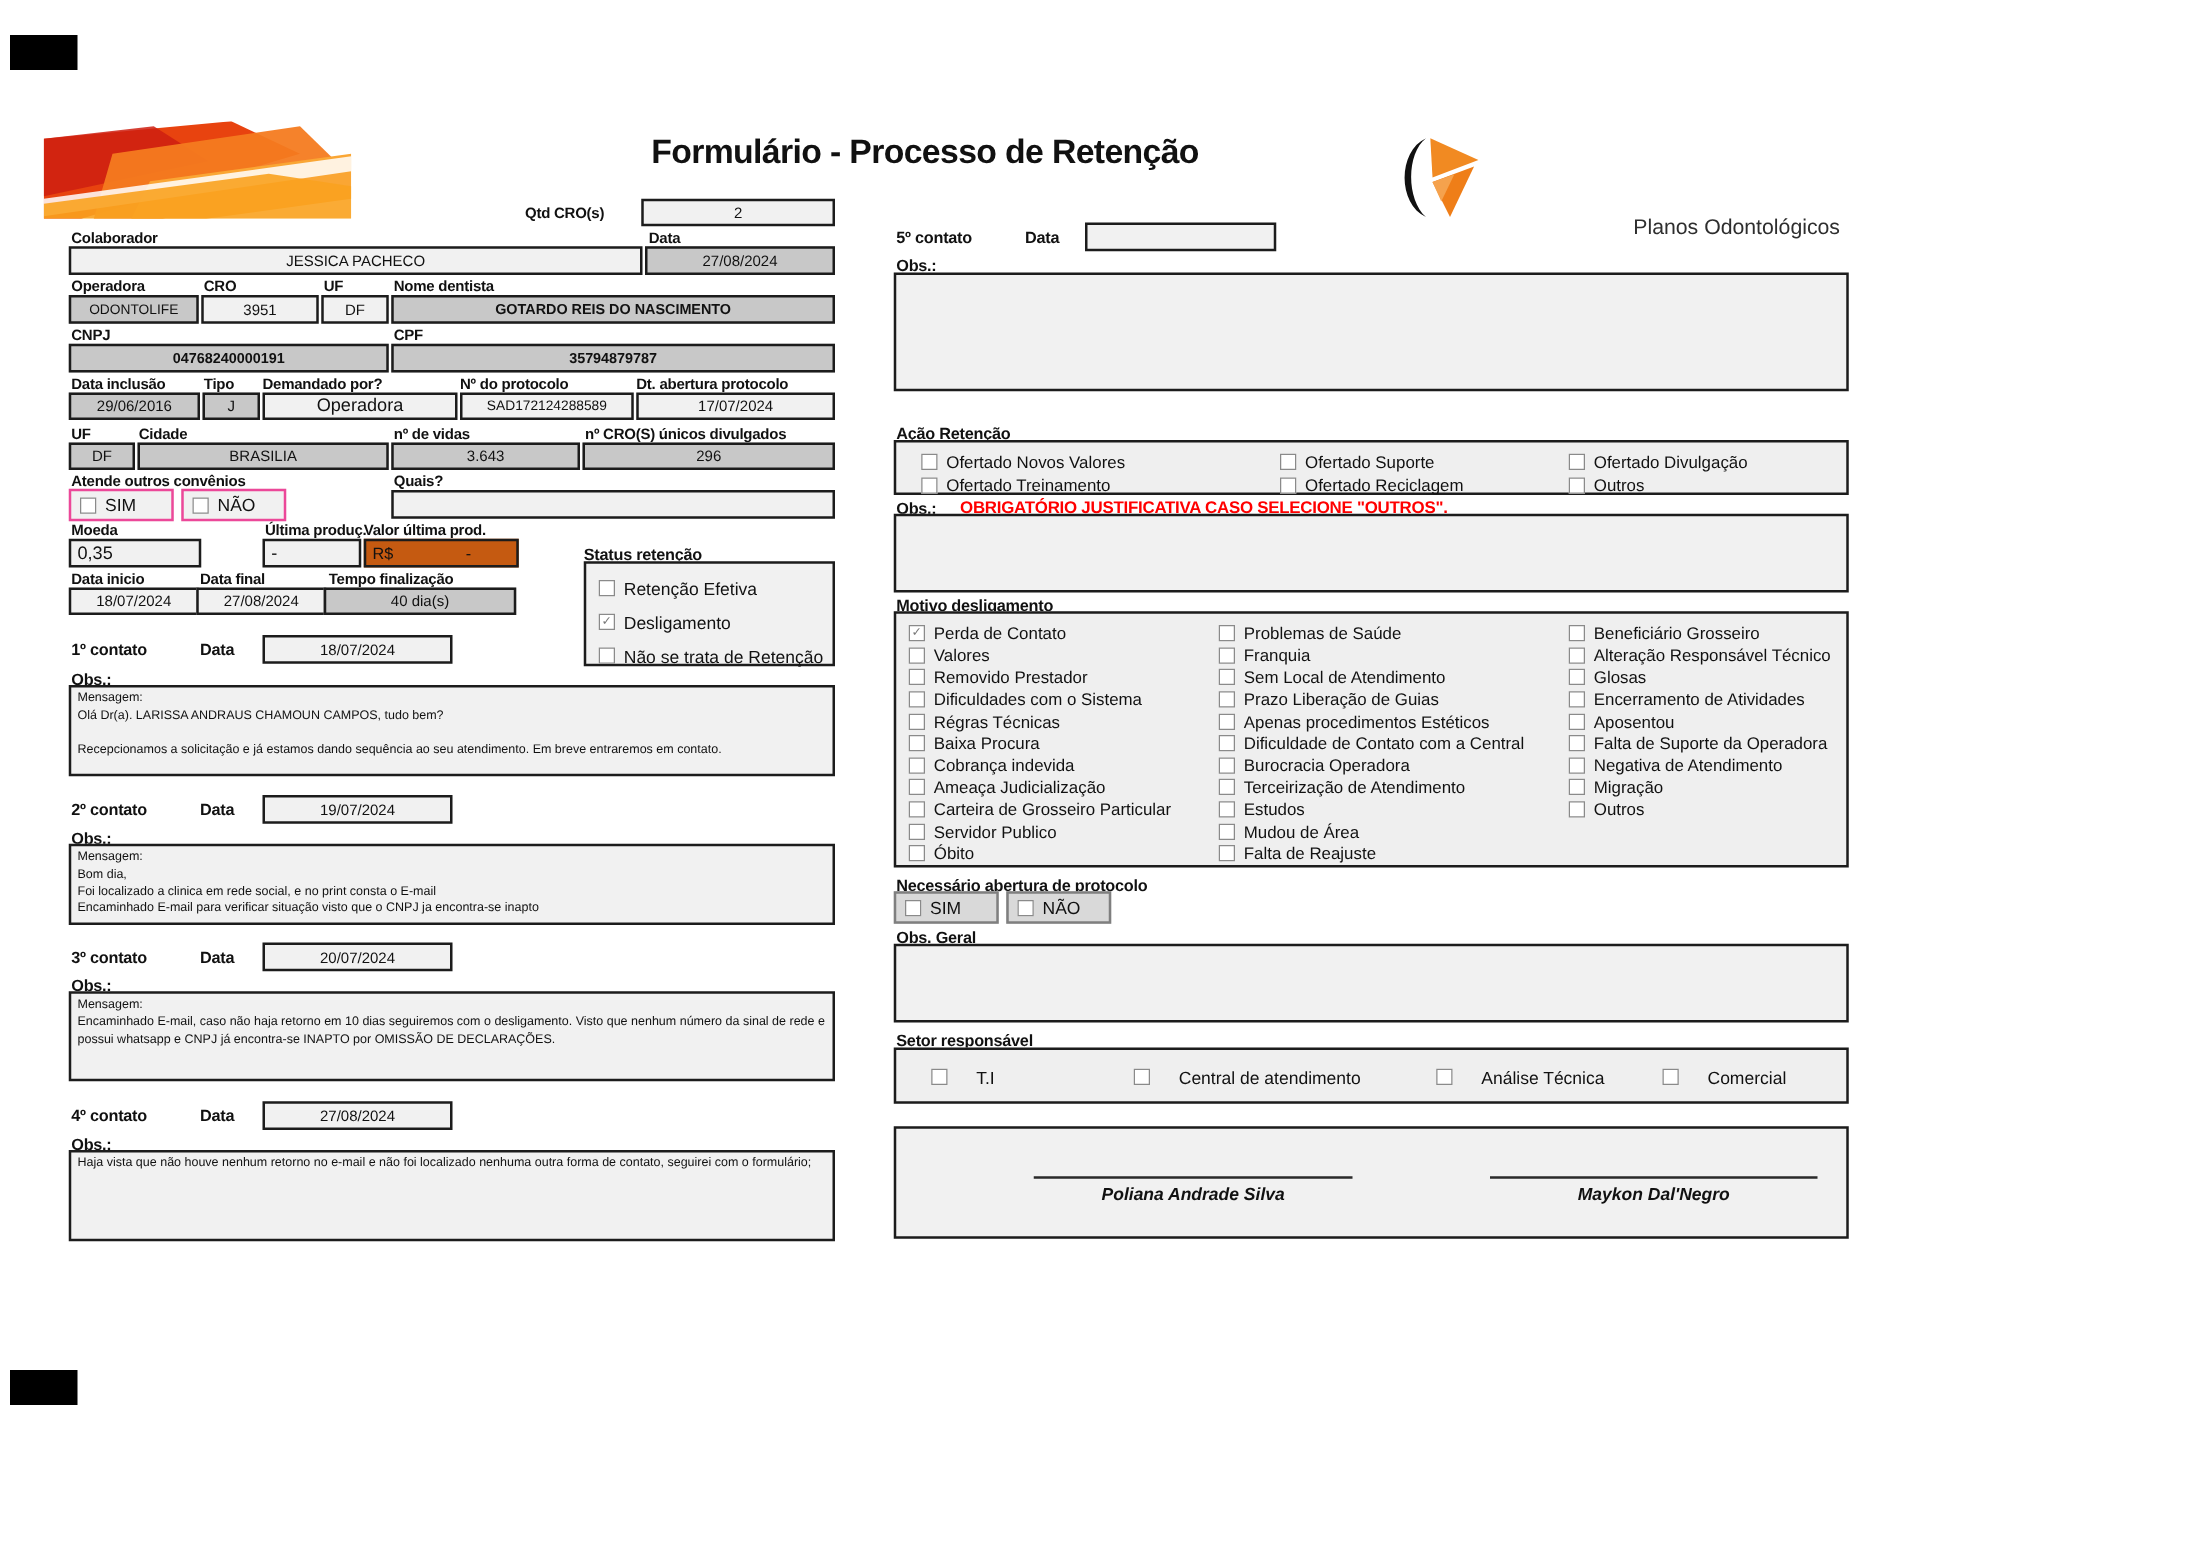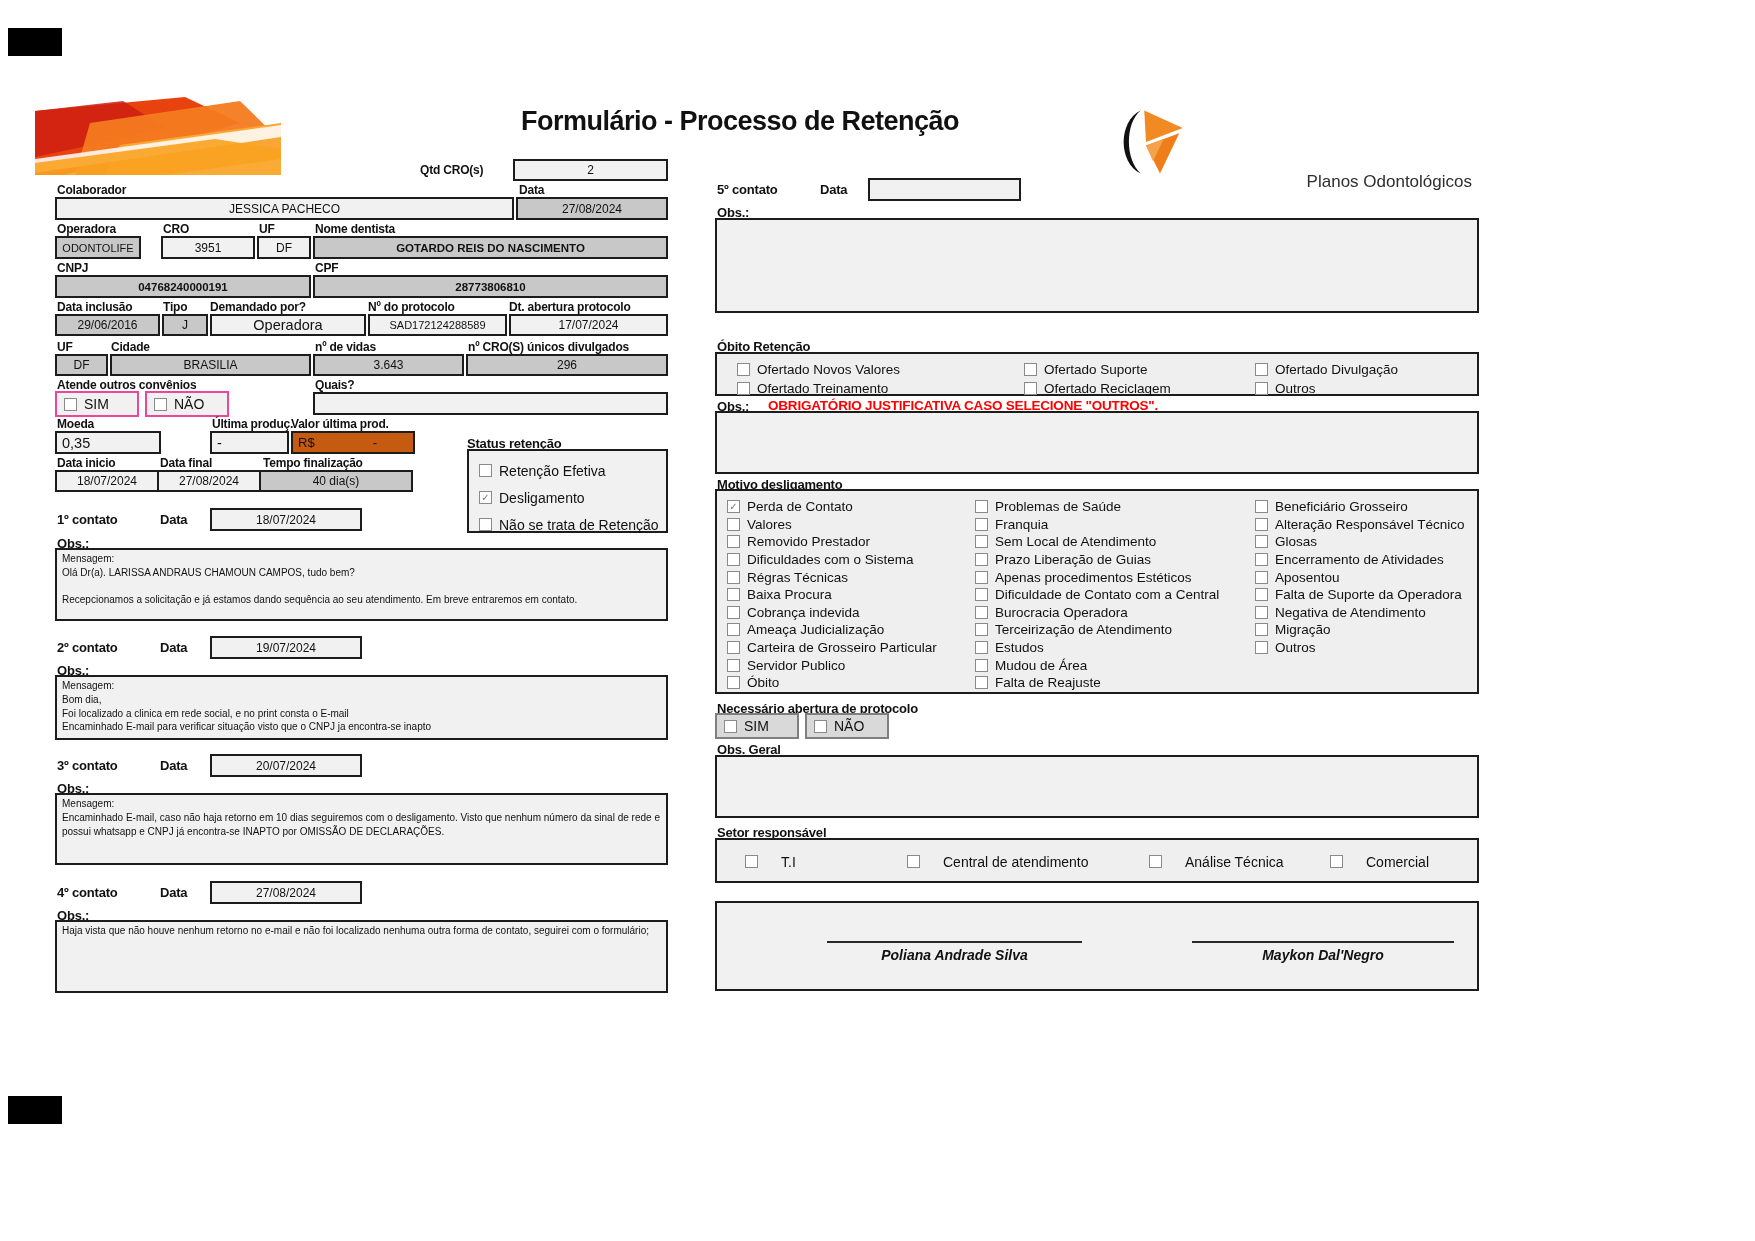--- a/index.html
+++ b/index.html
@@ -68,29 +68,29 @@
 
 <div class="lbl" style="left:57px;top:183px;">Colaborador</div>
 <div class="lbl" style="left:519px;top:183px;">Data</div>
 <div class="field" style="left:55px;top:197px;width:459px;height:23px;">JESSICA PACHECO</div>
 <div class="field gray" style="left:516px;top:197px;width:152px;height:23px;">27/08/2024</div>
 
 <div class="lbl" style="left:57px;top:222px;">Operadora</div>
 <div class="lbl" style="left:163px;top:222px;">CRO</div>
 <div class="lbl" style="left:259px;top:222px;">UF</div>
 <div class="lbl" style="left:315px;top:222px;">Nome dentista</div>
-<div class="field gray" style="left:55px;top:236px;width:86px;height:23px;font-size:11px;">ODONTOLIFE</div>
+<div class="field gray" style="left:55px;top:236px;width:104px;height:23px;font-size:11px;">ODONTOLIFE</div>
 <div class="field" style="left:161px;top:236px;width:94px;height:23px;">3951</div>
 <div class="field" style="left:257px;top:236px;width:54px;height:23px;">DF</div>
 <div class="field gray bold" style="left:313px;top:236px;width:355px;height:23px;">GOTARDO REIS DO NASCIMENTO</div>
 
 <div class="lbl" style="left:57px;top:261px;">CNPJ</div>
 <div class="lbl" style="left:315px;top:261px;">CPF</div>
 <div class="field gray bold" style="left:55px;top:275px;width:256px;height:23px;">04768240000191</div>
-<div class="field gray bold" style="left:313px;top:275px;width:355px;height:23px;">28773806810</div>
+<div class="field gray bold" style="left:313px;top:275px;width:355px;height:23px;">35794879787</div>
 
 <div class="lbl" style="left:57px;top:300px;">Data inclusão</div>
 <div class="lbl" style="left:163px;top:300px;">Tipo</div>
 <div class="lbl" style="left:210px;top:300px;">Demandado por?</div>
 <div class="lbl" style="left:368px;top:300px;">Nº do protocolo</div>
 <div class="lbl" style="left:509px;top:300px;">Dt. abertura protocolo</div>
 <div class="field gray" style="left:55px;top:314px;width:105px;height:22px;">29/06/2016</div>
 <div class="field gray" style="left:162px;top:314px;width:46px;height:22px;">J</div>
 <div class="field big" style="left:210px;top:314px;width:156px;height:22px;">Operadora</div>
 <div class="field" style="left:368px;top:314px;width:139px;height:22px;font-size:11px;">SAD172124288589</div>
@@ -180,21 +180,21 @@
 <div class="field" style="left:210px;top:881px;width:152px;height:23px;">27/08/2024</div>
 <div class="lbl" style="left:57px;top:908px;font-size:13px;">Obs.:</div>
 <div class="obsbox" style="left:55px;top:920px;width:613px;height:73px;">Haja vista que não houve nenhum retorno no e-mail e não foi localizado nenhuma outra forma de contato, seguirei com o formulário;</div>
 
 <div class="lbl" style="left:717px;top:182px;font-size:13px;">5º contato</div>
 <div class="lbl" style="left:820px;top:182px;font-size:13px;">Data</div>
 <div class="field" style="left:868px;top:178px;width:153px;height:23px;"></div>
 <div class="lbl" style="left:717px;top:205px;font-size:13px;">Obs.:</div>
 <div class="obsbox" style="left:715px;top:218px;width:764px;height:95px;"></div>
 
-<div class="lbl" style="left:717px;top:339px;font-size:13px;">Óbito Retenção</div>
+<div class="lbl" style="left:717px;top:339px;font-size:13px;">Ação Retenção</div>
 <div class="panel acao-grid" style="left:715px;top:352px;width:764px;height:44px;">
     <div class="cb-row">
       <span class="cb"></span>
       <span class="cb-label">Ofertado Novos Valores</span>
     </div>
     <div class="cb-row">
       <span class="cb"></span>
       <span class="cb-label">Ofertado Suporte</span>
     </div>
     <div class="cb-row">

